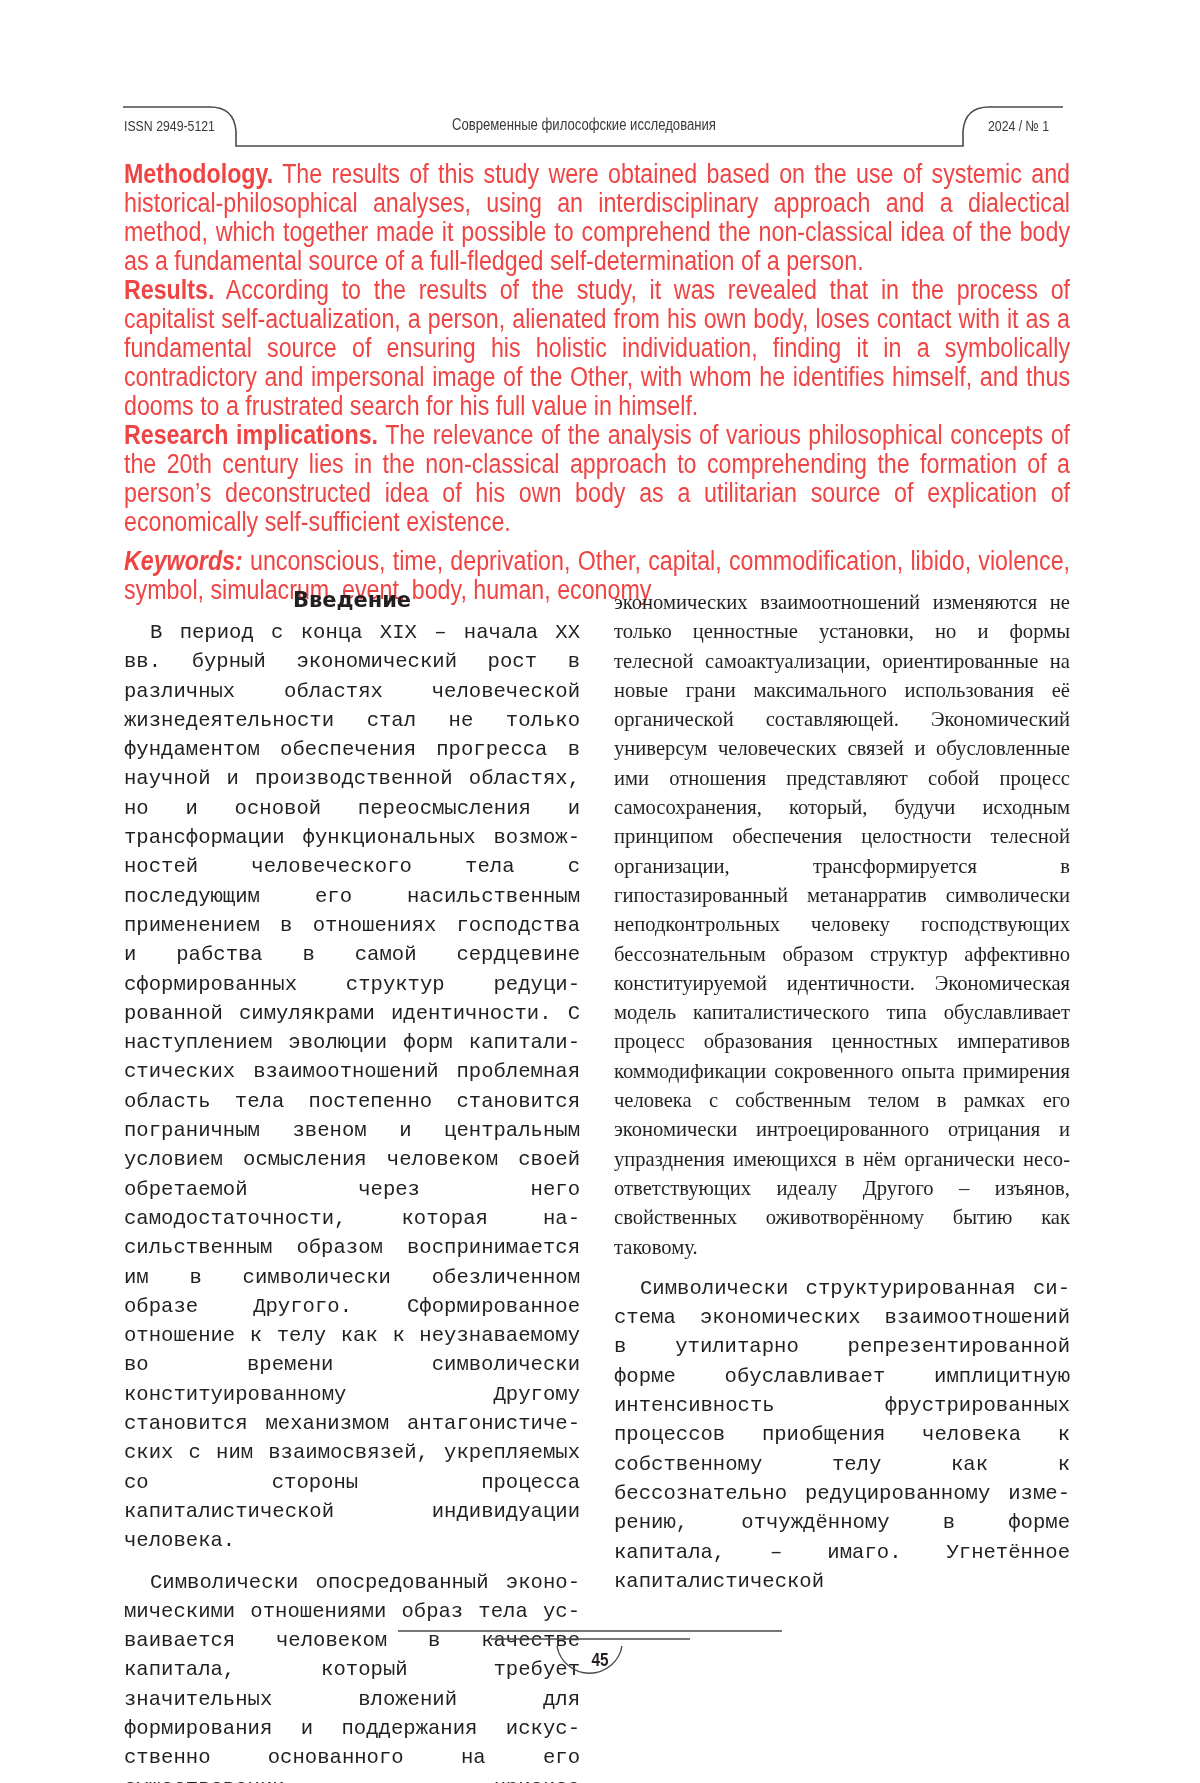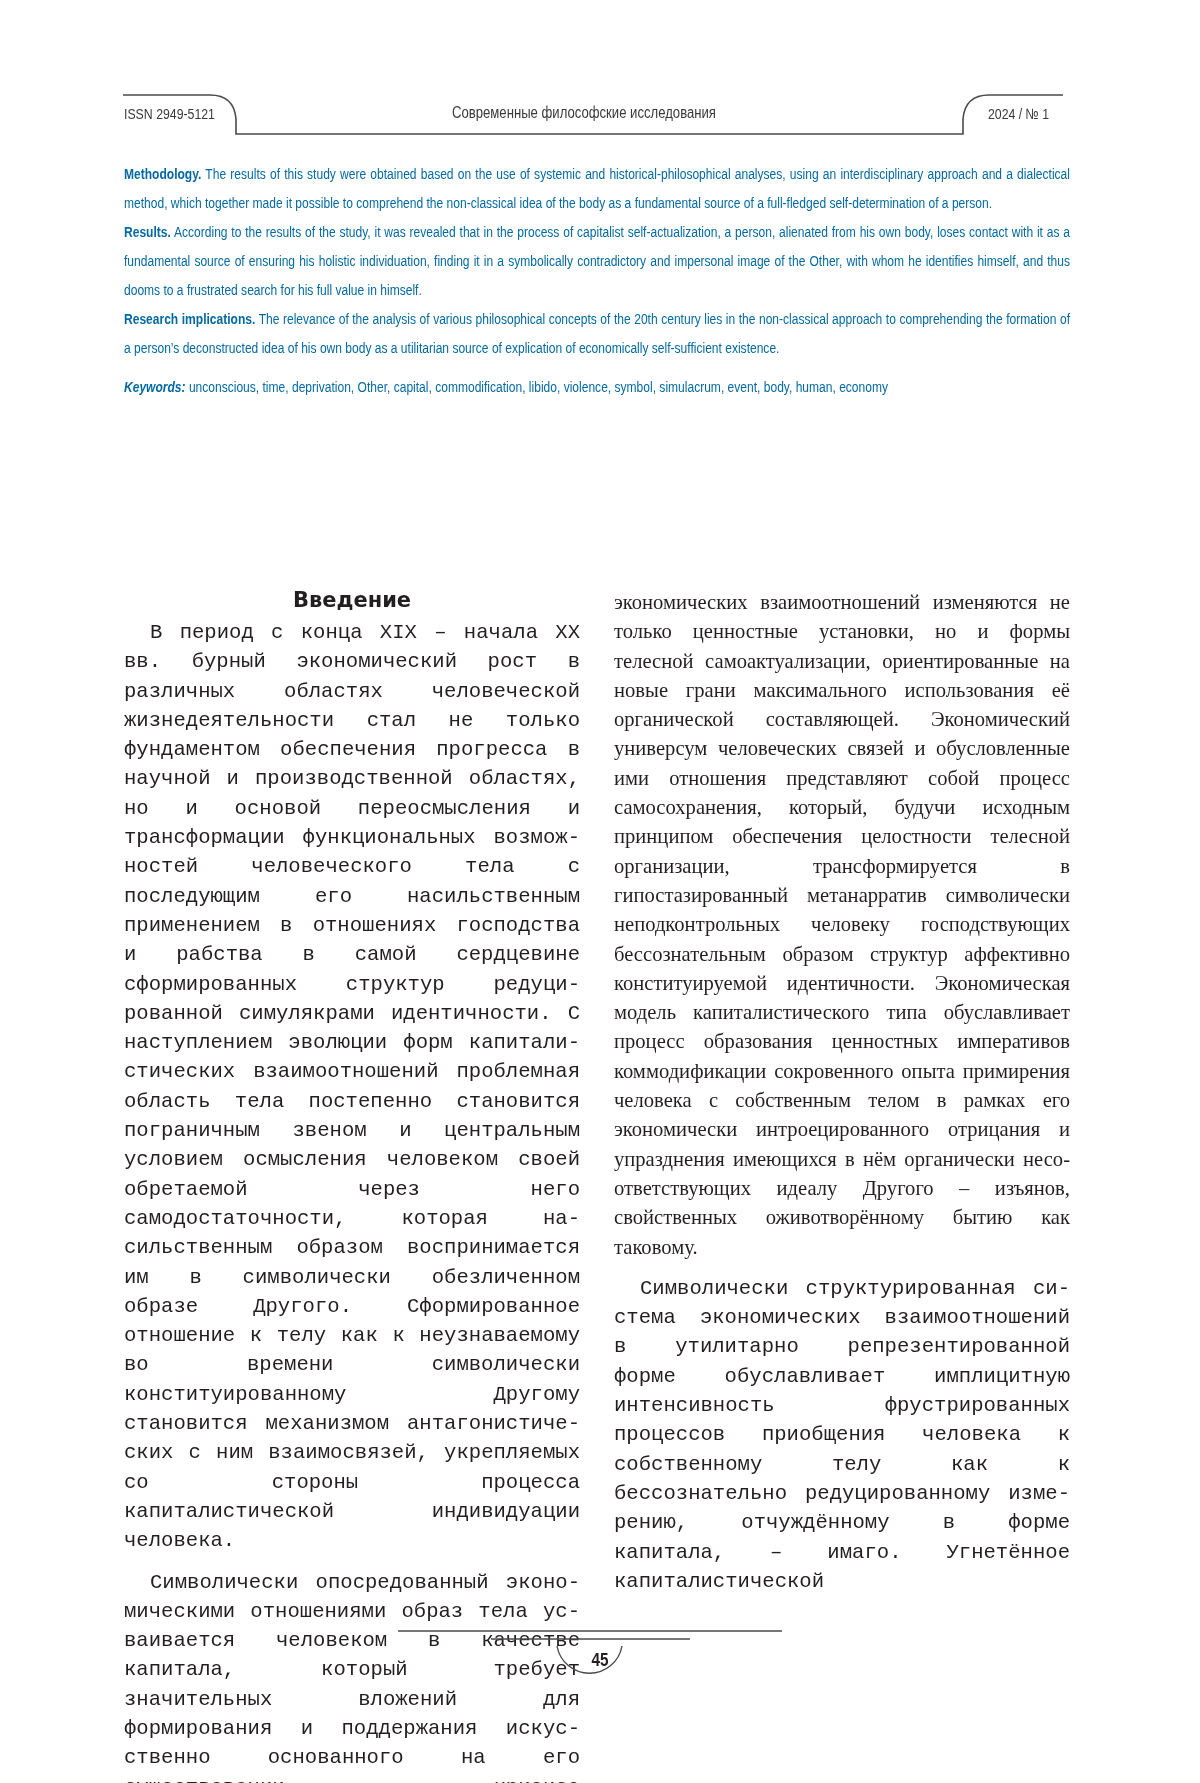--- a/index.html
+++ b/index.html
@@ -1,24 +1,24 @@
 <!DOCTYPE html>
 <html><head>
 <meta charset="utf-8">
 <style>
   html, body { margin: 0; padding: 0; background: #ffffff; }
   body { width: 1200px; height: 1783px; position: relative; overflow: hidden; color: #231f20; }
-  .header { position: absolute; left: 0; top: 0; width: 1200px; height: 150px; }
+  .header { position: absolute; left: 0; top: 12px; width: 1200px; height: 150px; }
   .header svg { position: absolute; left: 0; top: 0; }
   .hdr-text { position: absolute; font-family: "Liberation Sans", sans-serif; font-size: 15px; color: #3a3a3a; transform: scaleX(0.82); transform-origin: left center; white-space: nowrap; }
   .hdr-left { left: 124px; top: 105px; }
   .hdr-center { left: 452px; top: 104px; font-size: 16px; }
   .hdr-right { left: 988px; top: 105px; }
 
-  .abstract { position: absolute; left: 124px; top: 160px; width: 946px; font-family: "Liberation Sans", sans-serif; font-size: 14px; line-height: 29px; color: #0369a1; }
+  .abstract { position: absolute; left: 124px; top: 160px; width: 946px; font-family: "Liberation Sans", sans-serif; font-size: 27px; line-height: 29px; color: #ef4444; }
   .abstract p { margin: 0; text-align: justify; transform: scaleX(0.86); transform-origin: left top; width: 1100px; }
   .abstract b { font-weight: bold; }
   .abstract .kw { margin-top: 10px; }
   .abstract i.kwl { font-weight: bold; font-style: italic; }
 
   .cols { position: absolute; left: 124px; top: 588px; width: 946px; display: flex; justify-content: space-between; }
   .col { width: 456px; font-family: "Liberation Serif", serif; font-size: 20.6px; line-height: 29.3px; color: #231f20; }
   .col p { margin: 0; text-align: justify; hyphens: manual; }
   .col p.indent { text-indent: 26px; font-family: Liberation Mono, monospace; }
   .col p.spaced { margin-top: 12px; }

